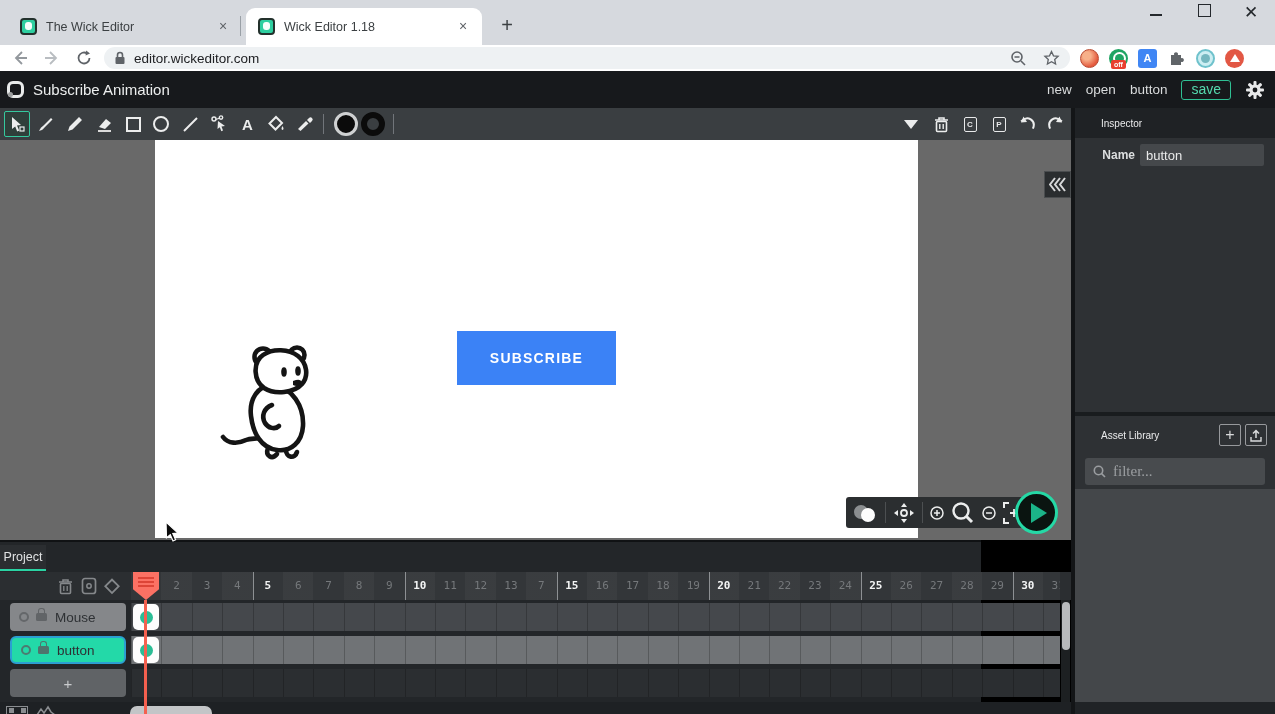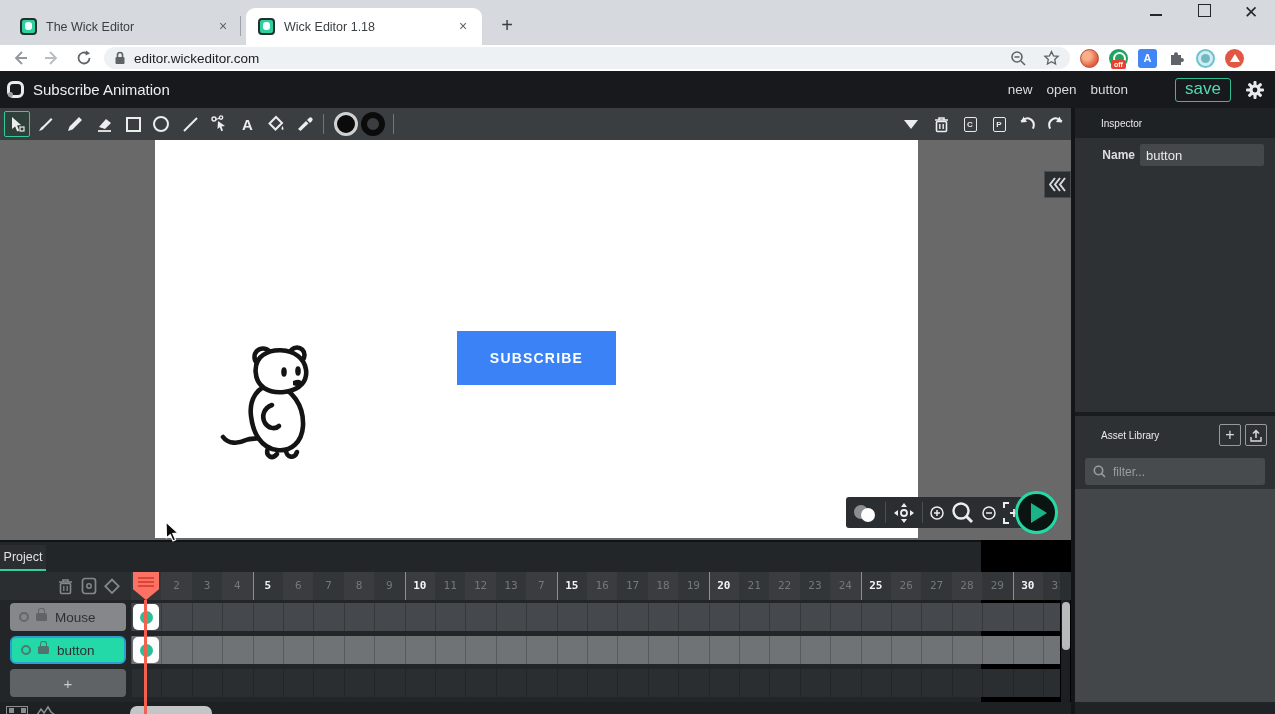--- a/index.html
+++ b/index.html
@@ -40,21 +40,21 @@
   #ext-up { background:#e25744; }
   #ext-up::before { content:""; position:absolute; left:4.5px; top:5px; width:0; height:0; border-left:5px solid transparent; border-right:5px solid transparent; border-bottom:8px solid #fff; }
 
   
   #ed-titlebar { left:0; top:71px; width:1275px; height:37px; background:#17191c; display:flex; align-items:center; }
   #wick-logo { width:17px; height:17px; border:3px solid #e9ebeb; border-radius:6px; margin-left:7px; position:relative; }
   #wick-logo::after { content:""; position:absolute; left:-2px; bottom:-2px; width:5px; height:5px; background:#9b9d9e; border-radius:50%; }
   #ed-title { margin-left:9px; color:#eceeee; font-size:15px; }
   #ed-menu { margin-left:auto; display:flex; align-items:center; gap:14px; padding-right:10px; }
   .menu-item { color:#d9dbdc; font-size:13.5px; }
-  #save-btn { border:1px solid #2fbf93; border-radius:3px; color:#55d9ae; font-size:17px; padding:0 9px 2px;margin-left:33px; }
+  #save-btn { border:1px solid #2fbf93; border-radius:3px; color:#55d9ae; font-size:14px; padding:0 9px 2px; }
 
   
   #ed-toolbar { left:0; top:108px; width:1071px; height:32px; background:#3a3e41; }
   .tool { position:absolute; top:3px; width:26px; height:26px; display:flex; align-items:center; justify-content:center; }
   .tool.sel { background:#2f3f3a; border:1.5px solid #35c99e; border-radius:2px; }
   .tdiv { position:absolute; top:6px; width:1px; height:20px; background:#71757a; }
   #swatch-fill { position:absolute; left:334px; top:4px; width:24px; height:24px; border-radius:50%; background:#0b0b0b; border:3px solid #cfd1d2; }
   #swatch-stroke { position:absolute; left:361px; top:4px; width:24px; height:24px; border-radius:50%; border:6px solid #0b0b0b; background:transparent; }
   .ric { position:absolute; top:3px; width:26px; height:26px; display:flex; align-items:center; justify-content:center; }
   .doc-ic { width:13px; height:15px; border:1.6px solid #e8e9ea; border-radius:2px; color:#e8e9ea; font-size:8px; font-weight:bold; display:flex; align-items:center; justify-content:center; }
@@ -78,21 +78,21 @@
   .panel-title { color:#eaebec; font-size:10px; margin-left:26px; }
   #name-row { position:absolute; left:0; top:34px; width:200px; height:26px; display:flex; align-items:center; }
   #name-label { width:60px; text-align:right; color:#dcdedf; font-size:12px; font-weight:bold; }
   #name-input { margin-left:5px; width:124px; height:22px; background:#45484b; border:none; border-radius:2px; color:#e9eaea; font-size:13px; padding:0 6px; font-family:"Liberation Sans",sans-serif; }
   #inspector-body { position:absolute; left:0; top:64px; width:200px; height:240px; background:#2e3134; }
   #panel-gap { position:absolute; left:0; top:304px; width:200px; height:4px; background:#191c1e; }
   #assetlib { position:absolute; left:0; top:308px; width:200px; height:298px; }
   #assetlib-header { position:absolute; left:0; top:0; width:200px; height:38px; display:flex; align-items:center; }
   .alib-btn { width:22px; height:22px; border:1.5px solid #97999c; border-radius:2px; color:#d9dadb; display:flex; align-items:center; justify-content:center; font-size:16px; }
   #filter-box { position:absolute; left:10px; top:42px; width:180px; height:27px; background:#484b4e; border-radius:3px; display:flex; align-items:center; padding:0 8px; }
-  #filter-input { background:transparent; border:none; outline:none; color:#cfd1d2; font-size:12px; width:140px; margin-left:7px; font-family:Liberation Sans, sans-serif; }
+  #filter-input { background:transparent; border:none; outline:none; color:#cfd1d2; font-size:15px; width:140px; margin-left:7px; font-family:Liberation Serif, serif; }
   #filter-input::placeholder { color:#9b9ea1; }
   #asset-list { position:absolute; left:0; top:73px; width:200px; height:221px; background:#44474a; }
   #panel-bottom { position:absolute; left:0; top:594px; width:200px; height:12px; background:#202326; }
 
   
   #timeline { left:0; top:540px; width:981px; height:174px; background:#232629; border-top:2px solid #101214; }
   #tl-tabrow { position:absolute; left:0; top:3px; width:1071px; height:26px; }
   #project-tab { position:absolute; left:0; top:0; width:46px; height:26px; background:#2b2e31; color:#e0e2e3; font-size:12.5px; display:flex; align-items:center; justify-content:center; border-bottom:2px solid #2ad3a3; }
   #tl-header { position:absolute; left:0; top:30px; width:1071px; height:28px; background:#2b2e31; }
   .hdr-ic { position:absolute; top:4px; width:20px; height:20px; display:flex; align-items:center; justify-content:center; }

